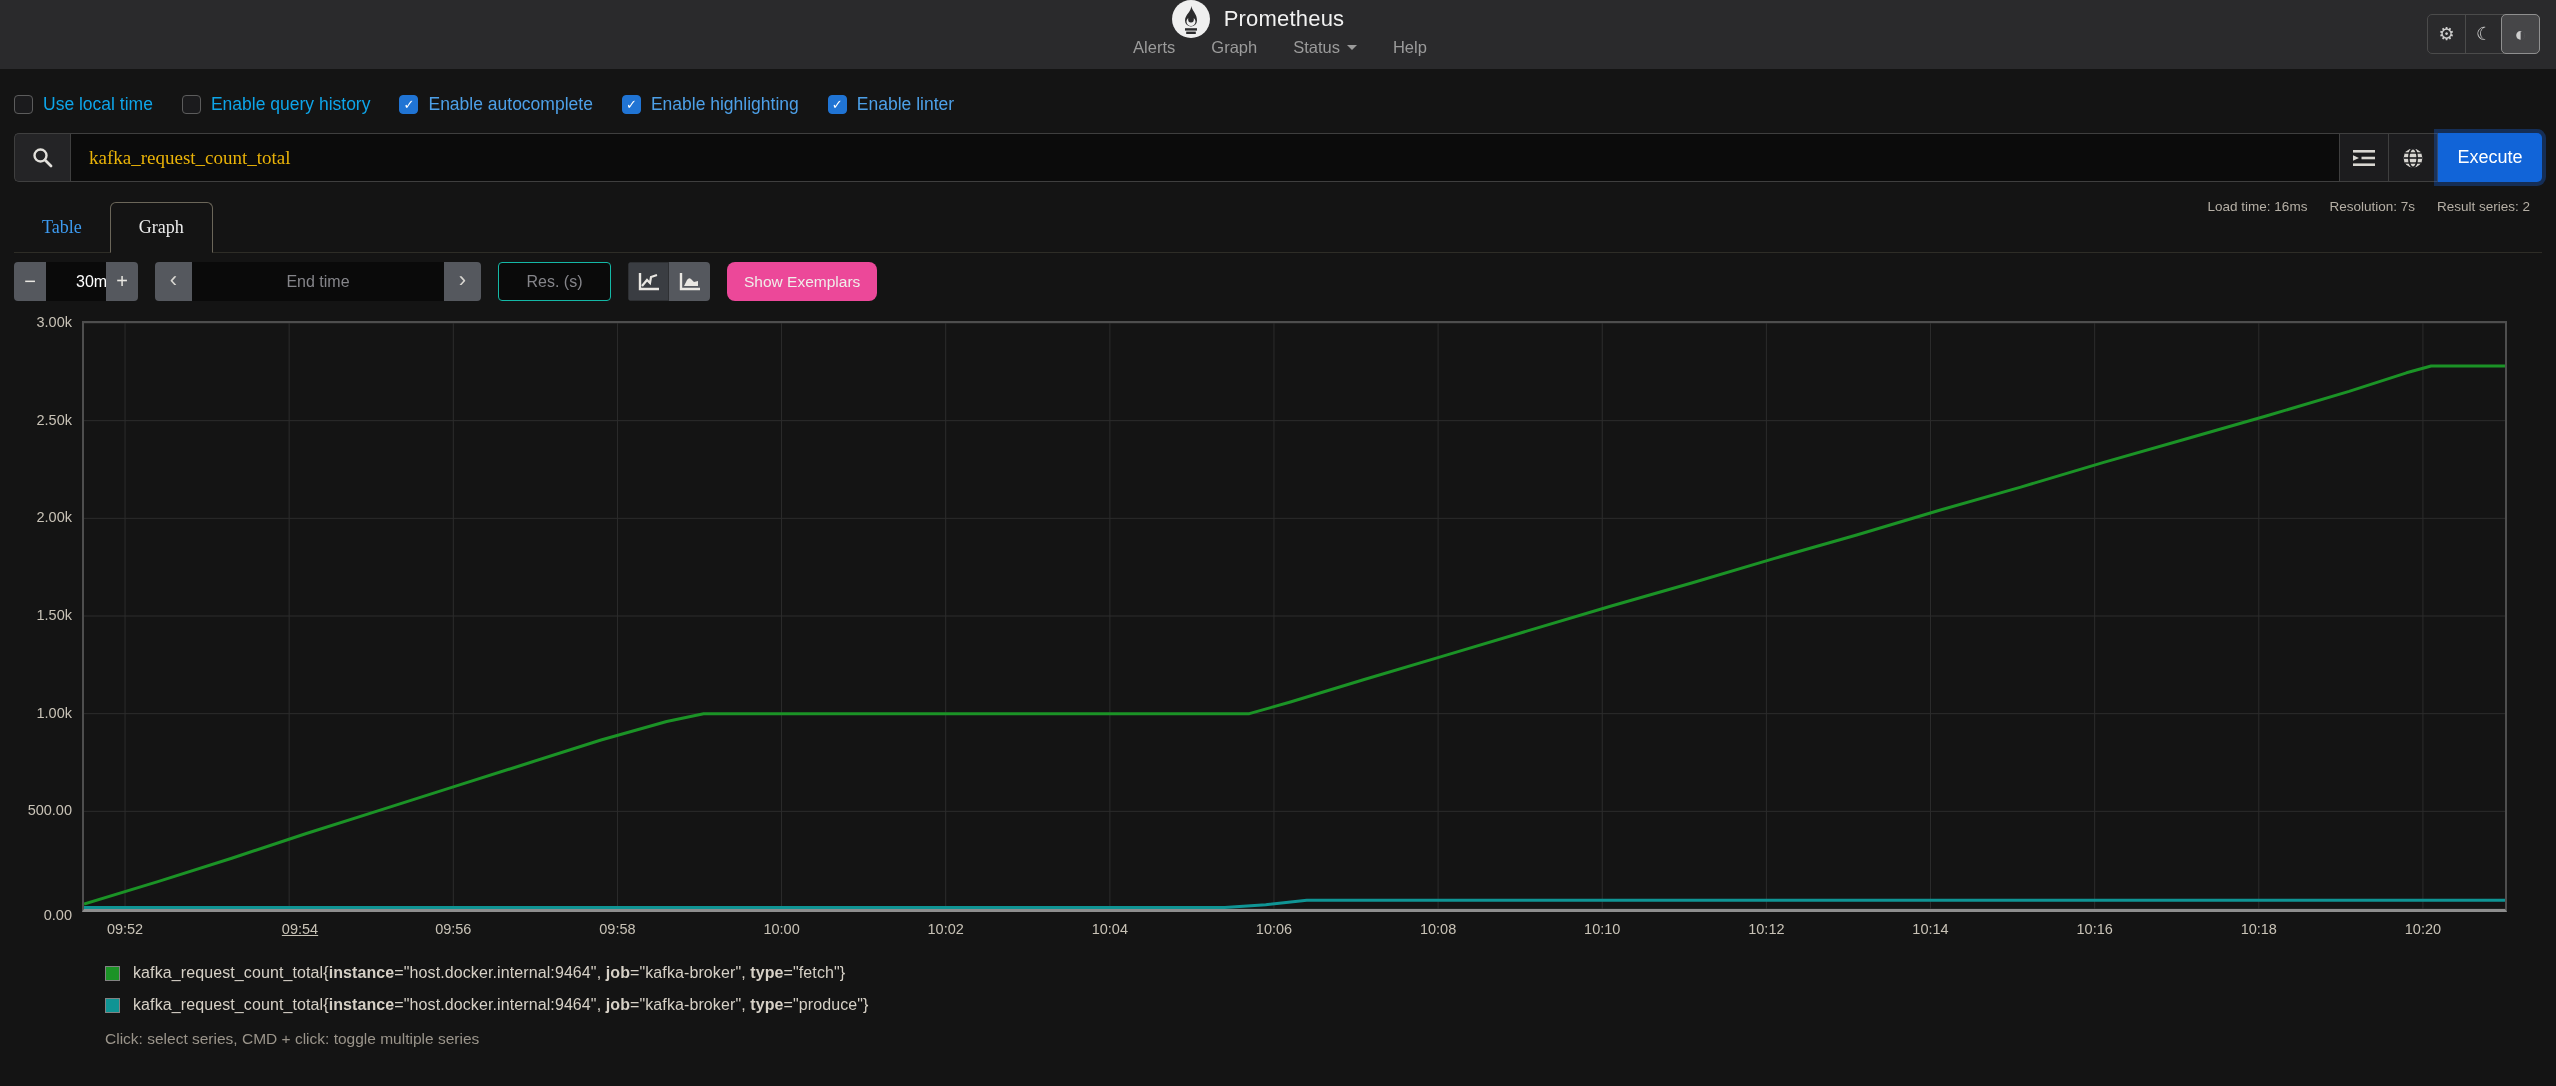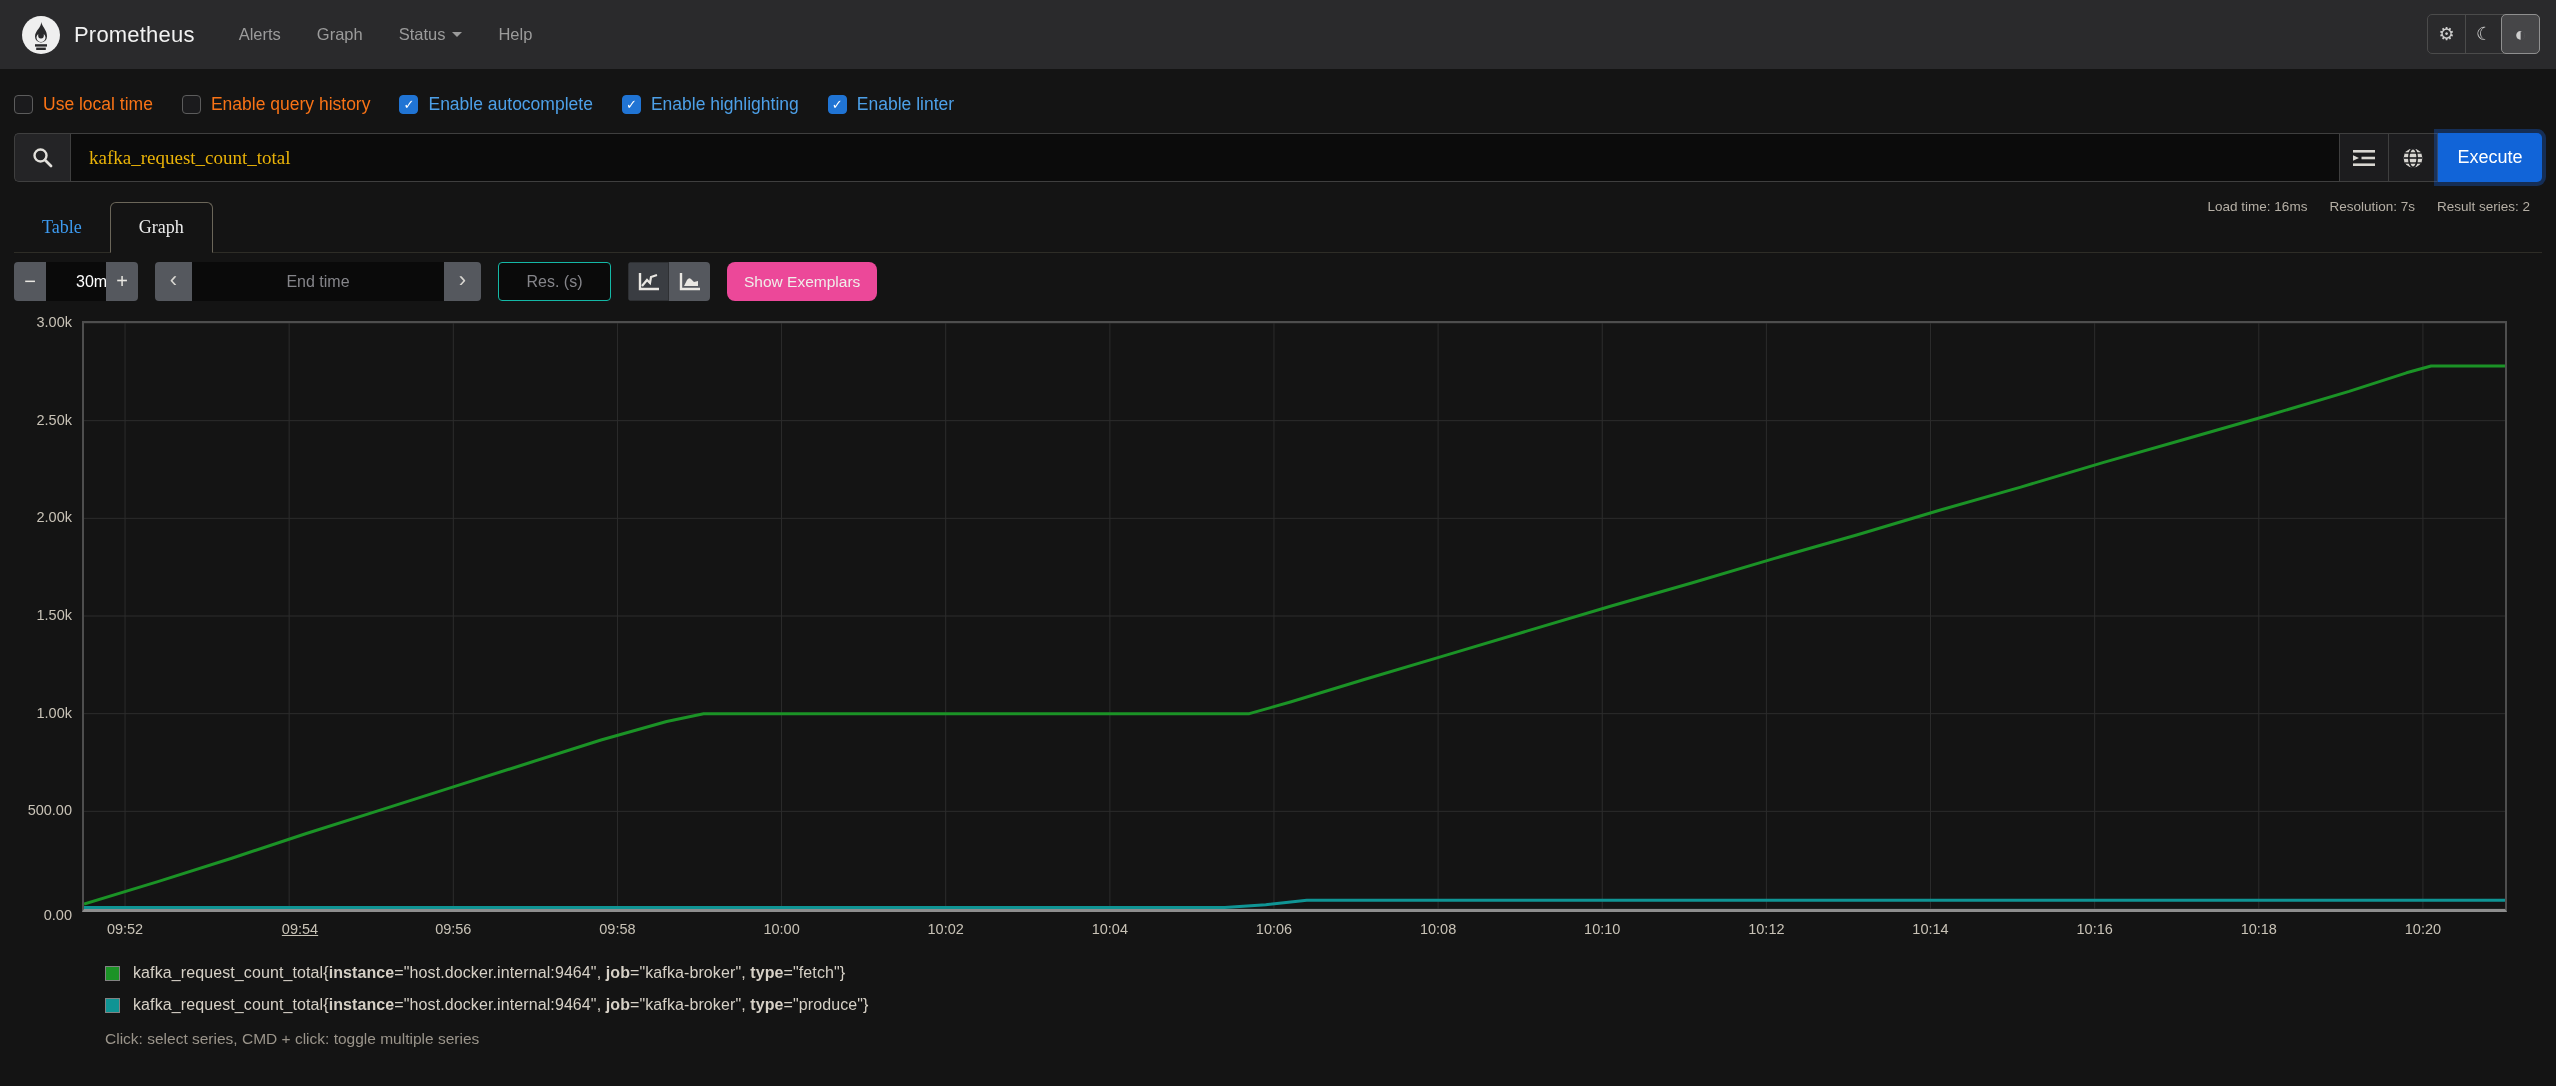--- a/index.html
+++ b/index.html
@@ -7,21 +7,21 @@
   body {
     background: #141414;
     font-family: "Liberation Sans", sans-serif;
     color: #e6e4df;
   }
 
   
   .navbar {
     height: 69px; background: #2a2a2c;
     display: flex; align-items: center;
-    padding: 0 18px 0 22px; position: relative;
+    padding: 0 18px 0 22px; position: relative; flex-direction: column;
   }
   .brand { display: flex; align-items: center; gap: 14px; margin-right: 44px; cursor: pointer; }
   .brand-title { font-size: 22px; color: #f1f1f1; letter-spacing: .2px; }
   .logo-circle { width: 38px; height: 38px; }
   .nav-links { display: flex; align-items: center; gap: 36px; }
   .nav-link { font-size: 16.5px; color: #9b9b9b; cursor: pointer; display: flex; align-items: center; gap: 7px; }
   .caret { width: 0; height: 0; border-left: 5px solid transparent; border-right: 5px solid transparent; border-top: 5px solid #9b9b9b; display: inline-block; }
   .theme-group {
     position: absolute; right: 16px; top: 14px;
     display: flex; border: 1px solid #4b4b4b; border-radius: 5px;
@@ -34,21 +34,21 @@
   .theme-btn.active { background: #464648; border: 1px solid #8f8f8f; border-radius: 5px; margin: -1px; width: 39px; height: 40px; font-size: 20px; }
 
   .container { padding: 0 14px; }
 
   
   .options-row { display: flex; align-items: center; gap: 29px; margin-top: 21px; height: 28px; }
   .option { display: flex; align-items: center; gap: 10px; cursor: pointer; }
   .cb { width: 19px; height: 19px; border-radius: 4px; border: 1px solid #5c5c5c; background: #1b1b1d;
         display: flex; align-items: center; justify-content: center; font-size: 13px; color: #fff; }
   .cb.checked { background: #2074d4; border-color: #2074d4; }
-  .option-label { font-size: 17.5px; color: #f97316; }
+  .option-label { font-size: 17.5px; color: #0ea5e9; }
   .option.on .option-label { color: #4da0e8; }
 
   
   .query-row { display: flex; margin-top: 15px; height: 49px; position: relative; }
   .search-addon {
     width: 56px; background: #242426; border: 1px solid #3f3f3f; border-right: none;
     border-radius: 5px 0 0 5px; display: flex; align-items: center; justify-content: center;
   }
   .query-input {
     flex: 1; background: #0b0b0b; border: 1px solid #3f3f3f; outline: none;

